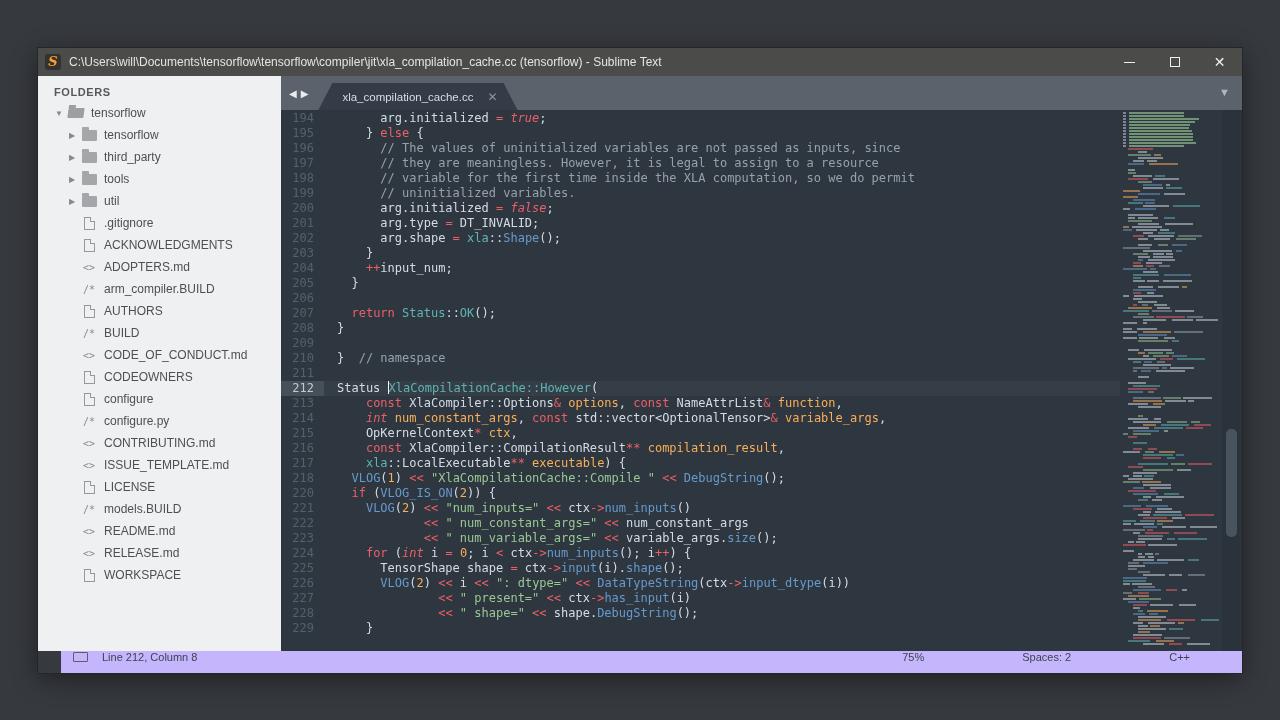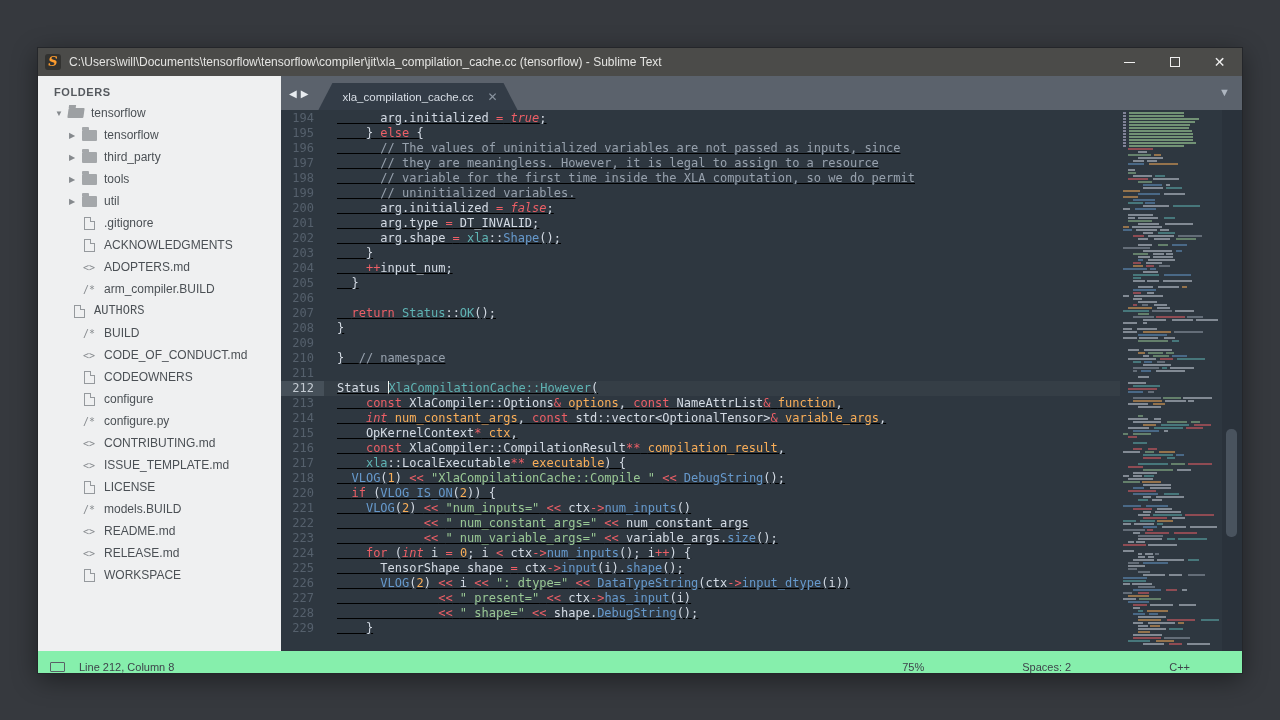--- a/index.html
+++ b/index.html
@@ -58,40 +58,40 @@
          min-width:190px; }
   .tab .close { margin-left:14px; color:#8c96a2; font-size:12px; }
   .tab-dropdown { position:absolute; right:12px; top:10px; color:#aeb6c0; font-size:11px; }
 
   
   .editor { flex:1; display:flex; position:relative; overflow:hidden;
             font-family:"DejaVu Sans Mono", monospace; font-size:12px; }
   .code-scroll { flex:1; padding-top:1px; overflow:hidden; }
   .code-line { height:15px; line-height:15px; white-space:pre; display:flex; }
   .gutter-num { width:43px; flex:none; text-align:right; color:#55606c; padding-right:10px; }
-  .code-text { padding-left:13px; flex:1;text-decoration:underline; }
+  .code-text { padding-left:13px; flex:1; }
   .code-line.active { background:rgba(255,255,255,0.035); }
   .code-line.active .gutter-num { background:#465059; color:#c3cad2; }
   .tk-w { color:#d4dbe4; } .tk-r { color:#ec5f66; }
   .tk-ri { color:#ec5f66; font-style:italic; }
   .tk-o { color:#f9ae58; } .tk-b { color:#6699cc; }
   .tk-t { color:#5fb4b4; } .tk-g { color:#99c794; }
   .tk-c { color:#97a1ad; }
   .cursor { display:inline-block; width:1px; height:13px; background:#f8f8f2; vertical-align:-2px; }
 
   
   .minimap { width:102px; flex:none; padding:2px 2px 0 3px; opacity:.85; overflow:hidden; }
   .mm-line { height:2px; margin-bottom:1px; display:flex; }
   .mm-seg { height:2px; flex:none; opacity:.6; }
   .vscroll { width:20px; flex:none; background:#2a323b; position:relative; }
   .vscroll .thumb { position:absolute; left:4px; width:11px; border-radius:5px; background:#49535e; }
 
   
-  .statusbar { height:22px; background:#86efac; color:#3e444b; font-size:11px; display:flex;
-               align-items:flex-end; }
+  .statusbar { height:22px; background:#c4b5fd; color:#3e444b; font-size:11px; display:flex;
+               align-items:flex-start;margin-left:23px; }
   .status-left { display:flex; align-items:center; gap:14px; padding-left:12px; flex:1; }
   .status-screen-icon { width:15px; height:10px; border:1px solid #5a6066; border-radius:1px; }
   .status-right { display:flex; gap:98px; padding-right:52px; }
 </style>
 </head>
 <body>
 
 <div class="window">
 
   <div class="titlebar">
@@ -171,21 +171,21 @@
             </span>
             <span>ADOPTERS.md</span>
           </div>
           <div class="tree-row" style="padding-left: 29px;">
             <span class="arrow"></span>
             <span class="tree-icon">
               <span class="i-glyph">/*</span>
             </span>
             <span>arm_compiler.BUILD</span>
           </div>
-          <div class="tree-row" style="padding-left: 19px; font-family: Liberation Mono, monospace;">
+          <div class="tree-row" style="padding-left: 29px;">
             <span class="arrow"></span>
             <span class="tree-icon">
               <span class="i-file"></span>
             </span>
             <span>AUTHORS</span>
           </div>
           <div class="tree-row" style="padding-left: 29px;">
             <span class="arrow"></span>
             <span class="tree-icon">
               <span class="i-glyph">/*</span>

